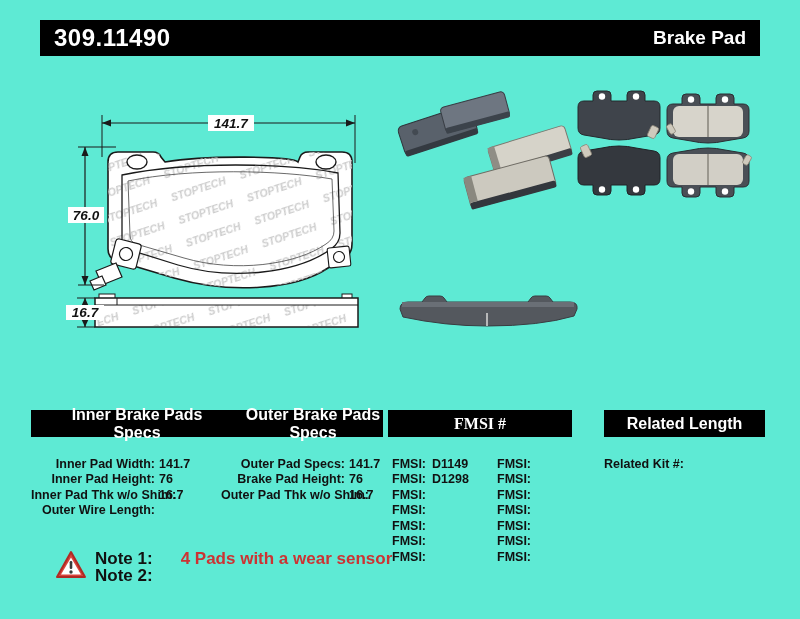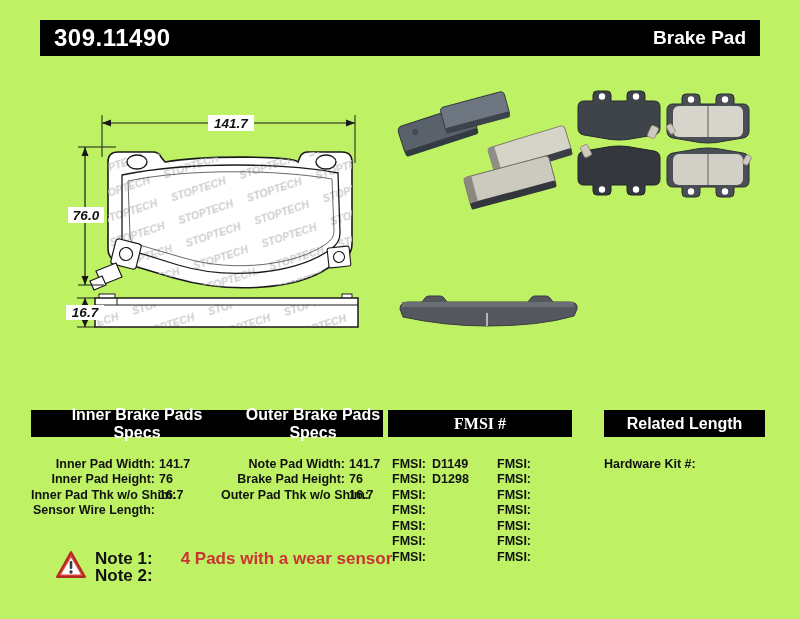--- a/index.html
+++ b/index.html
@@ -1,18 +1,18 @@
 <!DOCTYPE html>
 <html><head>
 <meta charset="utf-8">
 <style>
   * { margin:0; padding:0; box-sizing:border-box; }
   html,body { width:800px; height:619px; background:#ffffff; overflow:hidden;
               font-family:"Liberation Sans", sans-serif; color:#111; }
-  #page { position:relative; width:800px; height:619px; background:#bef264; }
+  #page { position:relative; width:800px; height:619px; background:#5eead4; }
 
   
   .topbar { position:absolute; left:40px; top:20px; width:720px; height:36px;
             background:#000; color:#fff; display:flex; align-items:center;
             justify-content:space-between; padding:0 14px; }
   .topbar .pn { font-size:24px; font-weight:bold; letter-spacing:0.5px; }
   .topbar .pt { font-size:19px; font-weight:bold; }
 
   
   #drawing  { position:absolute; left:60px;  top:95px; }
@@ -220,28 +220,28 @@
     </div>
     <div class="srow">
       <span class="slabel">Inner Pad Height:</span>
       <span class="sval">76</span>
     </div>
     <div class="srow">
       <span class="slabel">Inner Pad Thk w/o Shim:</span>
       <span class="sval">16.7</span>
     </div>
     <div class="srow">
-      <span class="slabel">Sensor Wire Length:</span>
+      <span class="slabel">Outer Wire Length:</span>
       <span class="sval"></span>
     </div>
   </div>
 
   <div class="col" id="col-outer">
     <div class="srow">
-      <span class="slabel">Note Pad Width:</span>
+      <span class="slabel">Outer Pad Specs:</span>
       <span class="sval">141.7</span>
     </div>
     <div class="srow">
       <span class="slabel">Brake Pad Height:</span>
       <span class="sval">76</span>
     </div>
     <div class="srow">
       <span class="slabel">Outer Pad Thk w/o Shim:</span>
       <span class="sval">16.7</span>
     </div>
@@ -304,21 +304,21 @@
       <span></span>
     </div>
     <div class="frow">
       <span class="flabel">FMSI:</span>
       <span></span>
     </div>
   </div>
 
   <div class="col" id="col-related">
     <div class="frow">
-      <span class="flabel">Hardware Kit #:</span>
+      <span class="flabel">Related Kit #:</span>
       <span></span>
     </div>
   </div>
 
   <svg id="warn" width="32" height="30" viewBox="0 0 32 30">
     <path d="M16,2 L30,27 L2,27 Z" fill="#d8423a" stroke="#b02a24" stroke-width="2" stroke-linejoin="round"></path>
     <path d="M16,7.5 L26,24.5 L6,24.5 Z" fill="#ffffff"></path>
     <rect x="14.7" y="11" width="2.6" height="8" rx="1.2" fill="#3a3a3a"></rect>
     <circle cx="16" cy="22" r="1.7" fill="#3a3a3a"></circle>
   </svg>

